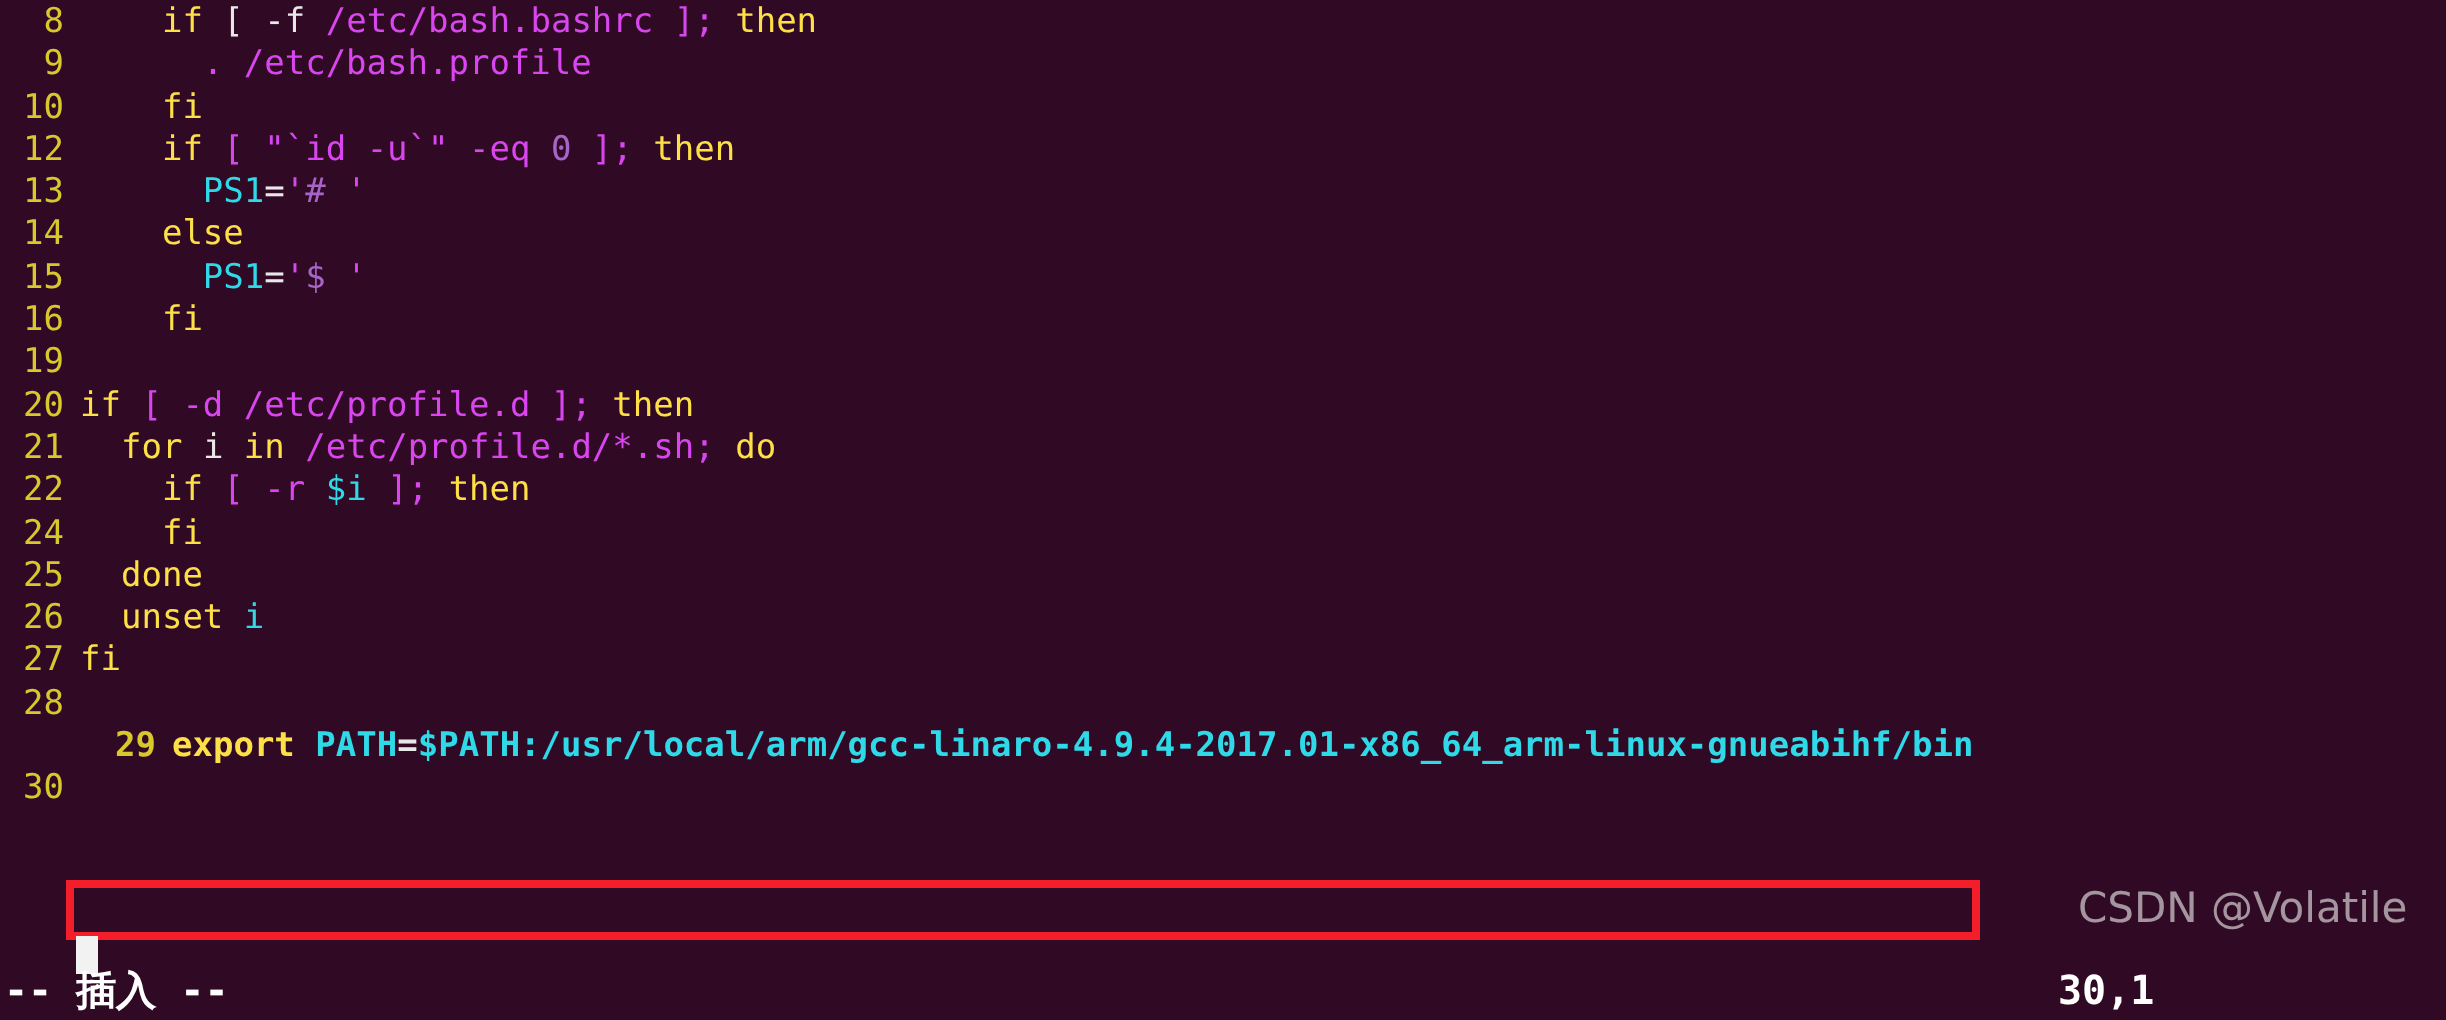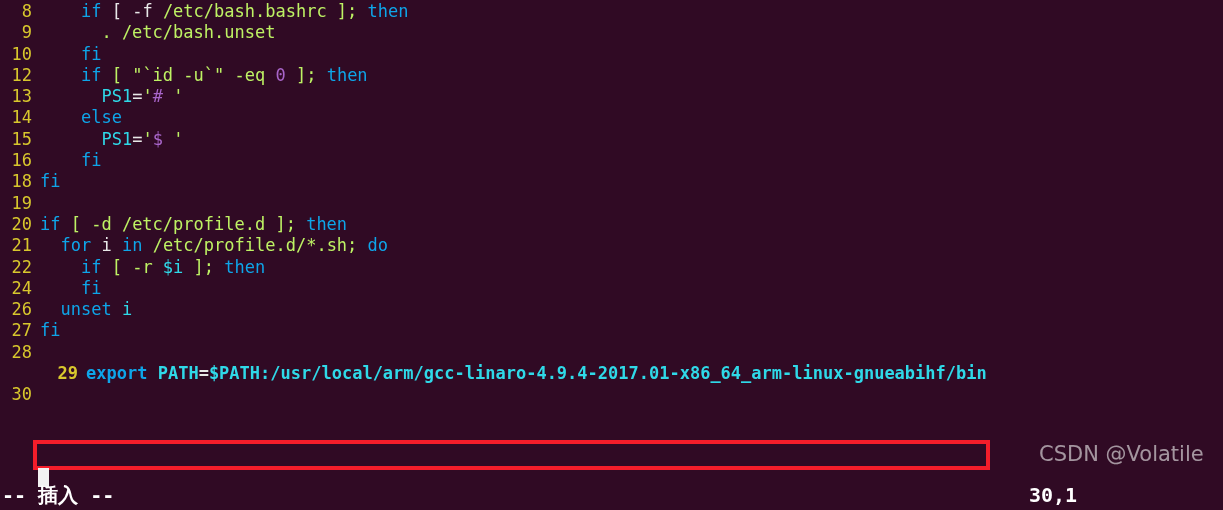--- a/index.html
+++ b/index.html
@@ -36,25 +36,25 @@
   .lnum {
     display: inline-block;
     width: 30px;
     text-align: right;
     color: #d8c72d;
     padding-right: 8px;
   }
   .code { white-space: pre; }
 
   
-  .kw   { color: #0ea5e9; }             
+  .kw   { color: #fde047; }             
   .id   { color: #2fd9e8; margin-top: 32px; }             
   .idb  { color: #2fd9e8; font-weight: bold; }
   .plain{ color: #e8e8e8; }             
-  .pth  { color: #bef264; }             
+  .pth  { color: #d946ef; }             
   .num  { color: #a865c9; }             
   .boldline { font-weight: bold; padding-left: 48px; }
 
   
   #redbox {
     position: absolute;
     left: 33px;
     top: 440px;
     width: 957px;
     height: 30px;
@@ -111,33 +111,33 @@
     pointer-events: none;
   }
 </style>
 </head>
 <body>
 
 <div id="terminal">
 
   <div id="editor">
       <div class="line"><span class="lnum">8</span><span class="code"><span class="plain">    </span><span class="kw">if</span><span class="plain"> [ </span><span class="plain">-f</span><span class="pth"> /etc/bash.bashrc ];</span><span class="plain"> </span><span class="kw">then</span></span></div>
-      <div class="line"><span class="lnum">9</span><span class="code"><span class="pth">      . /etc/bash.unset</span></span></div>
+      <div class="line"><span class="lnum">9</span><span class="code"><span class="pth">      . /etc/bash.profile</span></span></div>
       <div class="line"><span class="lnum">10</span><span class="code"><span class="plain">    </span><span class="kw">fi</span></span></div>
       <div class="line"><span class="lnum">12</span><span class="code"><span class="plain">    </span><span class="kw">if</span><span class="pth"> [ "`id -u`" -eq </span><span class="num">0</span><span class="pth"> ];</span><span class="plain"> </span><span class="kw">then</span></span></div>
       <div class="line"><span class="lnum">13</span><span class="code"><span class="plain">      </span><span class="id">PS1</span><span class="plain">=</span><span class="pth">'</span><span class="num">#</span><span class="pth"> '</span></span></div>
       <div class="line"><span class="lnum">14</span><span class="code"><span class="plain">    </span><span class="kw">else</span></span></div>
       <div class="line"><span class="lnum">15</span><span class="code"><span class="plain">      </span><span class="id">PS1</span><span class="plain">=</span><span class="pth">'</span><span class="num">$</span><span class="pth"> '</span></span></div>
       <div class="line"><span class="lnum">16</span><span class="code"><span class="plain">    </span><span class="kw">fi</span></span></div>
-      <div class="line"><span class="lnum">18</span><span class="code"><span class="kw">fi</span></span></div>
       <div class="line"><span class="lnum">19</span><span class="code"><span class="plain"></span></span></div>
       <div class="line"><span class="lnum">20</span><span class="code"><span class="kw">if</span><span class="pth"> [ -d /etc/profile.d ];</span><span class="plain"> </span><span class="kw">then</span></span></div>
       <div class="line"><span class="lnum">21</span><span class="code"><span class="plain">  </span><span class="kw">for</span><span class="plain"> i </span><span class="kw">in</span><span class="pth"> /etc/profile.d/*.sh;</span><span class="plain"> </span><span class="kw">do</span></span></div>
       <div class="line"><span class="lnum">22</span><span class="code"><span class="plain">    </span><span class="kw">if</span><span class="pth"> [ -r </span><span class="id">$i</span><span class="pth"> ];</span><span class="plain"> </span><span class="kw">then</span></span></div>
       <div class="line"><span class="lnum">24</span><span class="code"><span class="plain">    </span><span class="kw">fi</span></span></div>
+      <div class="line"><span class="lnum">25</span><span class="code"><span class="plain">  </span><span class="kw">done</span></span></div>
       <div class="line"><span class="lnum">26</span><span class="code"><span class="plain">  </span><span class="kw">unset</span><span class="plain"> </span><span class="id">i</span></span></div>
       <div class="line"><span class="lnum">27</span><span class="code"><span class="kw">fi</span></span></div>
       <div class="line"><span class="lnum">28</span><span class="code"><span class="plain"></span></span></div>
       <div class="line boldline"><span class="lnum">29</span><span class="code"><span class="kw">export</span><span class="plain"> </span><span class="idb">PATH</span><span class="plain">=</span><span class="idb">$PATH:/usr/local/arm/gcc-linaro-4.9.4-2017.01-x86_64_arm-linux-gnueabihf/bin</span></span></div>
       <div class="line"><span class="lnum">30</span><span class="code"><span class="plain"></span></span></div>
     </div>
 
   <div id="redbox"></div>
 
   <div id="cursor"></div>

